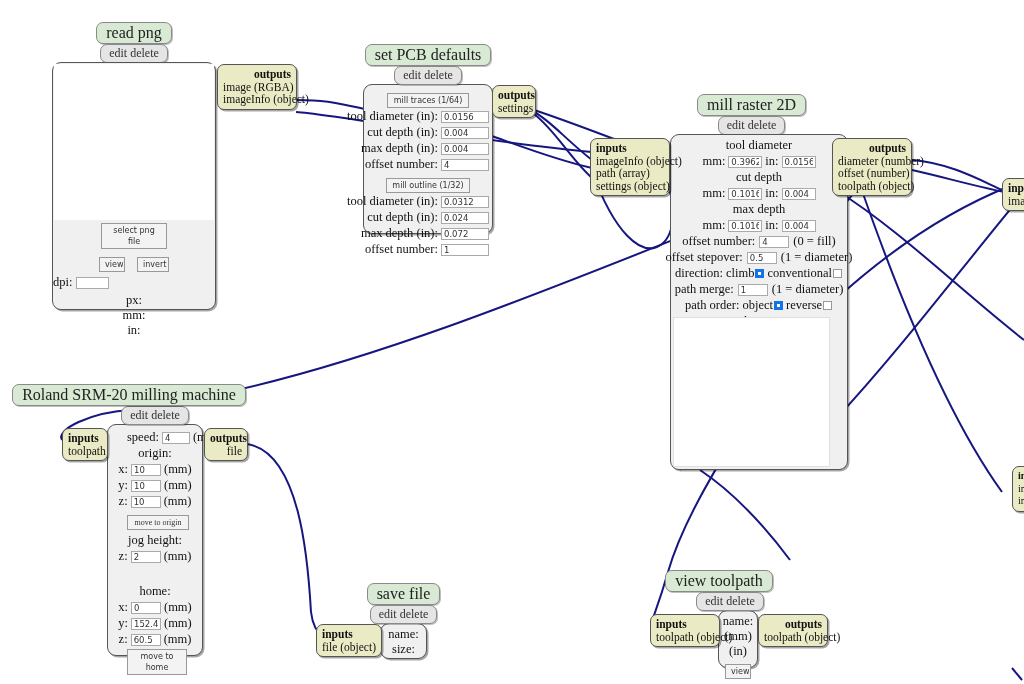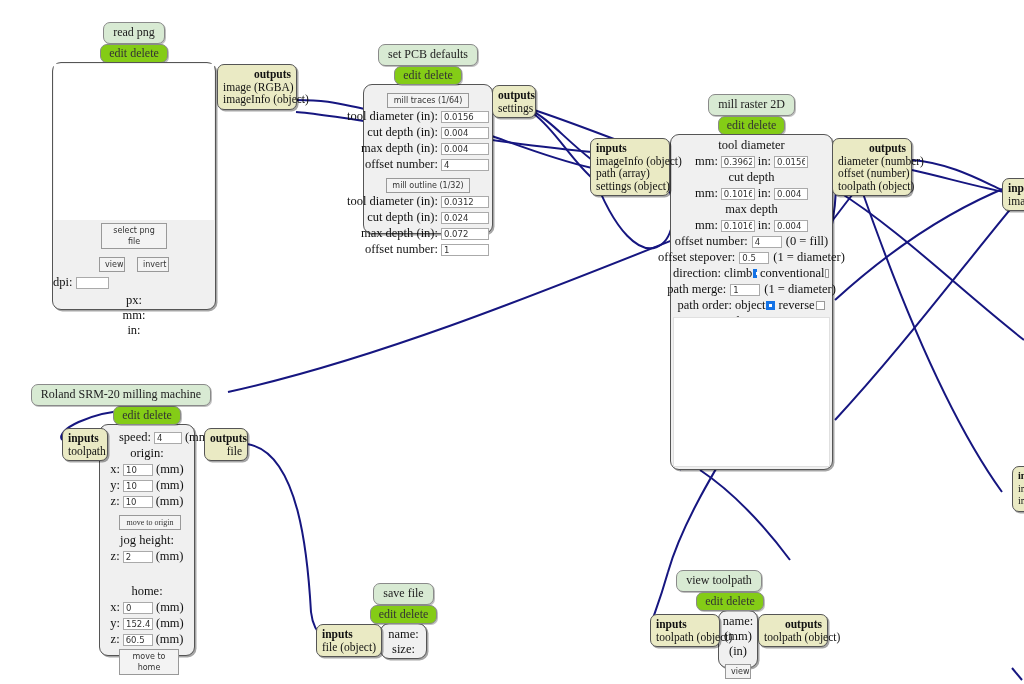--- a/index.html
+++ b/index.html
@@ -15,29 +15,29 @@
   #wires{position:absolute;left:0;top:0;width:1024px;height:684px;pointer-events:none;z-index:1;}
 
   
   .node{position:absolute;z-index:5;}
   .titlebar{
     display:inline-block;
     background:#d8ead3;
     border:1px solid #8a8a8a;
     border-radius:7px;
     padding:2px 9px 3px 9px;
-    font-size:12px;
+    font-size:16px;
     color:#222;
     white-space:nowrap;
     box-shadow:1px 1px 0 rgba(0,0,0,.25);
     line-height:15px;
   }
   .editbar{
     display:inline-block;
-    background:#84cc16;
+    background:#e5e5e5;
     border:1px solid #8a8a8a;
     border-radius:7px;
     padding:1px 8px 2px 8px;
     font-size:12px;
     color:#333;
     white-space:nowrap;
     box-shadow:1px 1px 0 rgba(0,0,0,.25);
     line-height:14px;
   }
   .editbar span{cursor:pointer;}
@@ -244,21 +244,21 @@
   </div>
 
   <div class="node" style="left:670px;top:94px;">
     <div class="headwrap" style="width:163px;">
       <div class="titlebar">mill raster 2D</div>
       <div class="editbar">
         <span>edit</span>
         <span>delete</span>
       </div>
     </div>
-    <div class="body" style="width:163px;height:336px;padding:3px 2px 0 2px;margin-top:-1px;position:relative;">
+    <div class="body" style="width:178px;height:336px;padding:3px 2px 0 2px;margin-top:-1px;position:relative;">
 
       <div class="ctr">tool diameter</div>
       <div class="row">
         <span class="lbl">mm:</span>
         <input class="txt" type="text" style="width: 34px; margin: 0px 3px;" value="0.39624">
         <span class="lbl">in:</span>
         <input class="txt" type="text" style="width: 34px; margin-left: 3px;" value="0.0156">
       </div>
 
       <div class="ctr">cut depth</div>
@@ -330,21 +330,21 @@
     <span>path (array)</span><br>
     <span>settings (object)</span>
   </div>
   <div class="port out" style="position:absolute;left:832px;top:138px;width:80px;z-index:6;">
     <b>outputs</b><br>
     <span>diameter (number)</span><br>
     <span>offset (number)</span><br>
     <span>toolpath (object)</span>
   </div>
 
-  <div class="node" style="left:99px;top:384px;">
+  <div class="node" style="left:107px;top:384px;">
     <div class="headwrap" style="width:96px;">
       <div class="titlebar" style="position:relative;left:-26px;">Roland SRM-20 milling machine</div>
       <div class="editbar">
         <span>edit</span>
         <span>delete</span>
       </div>
     </div>
     <div class="body" style="width:96px;height:232px;padding:4px 19px;margin-top:-1px;">
       <div class="row" style="justify-content:flex-start;">
         <span class="lbl">speed:</span>

